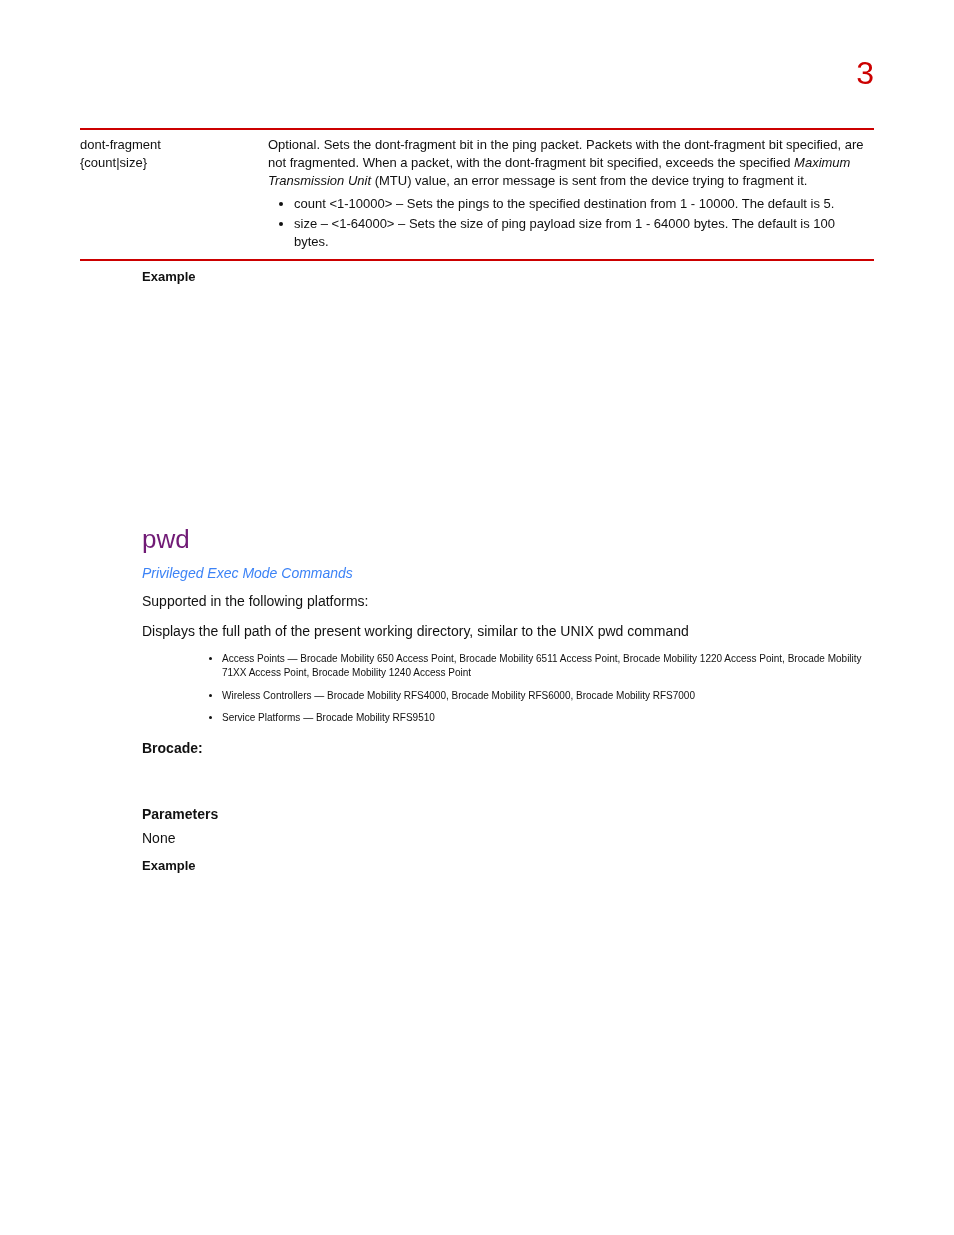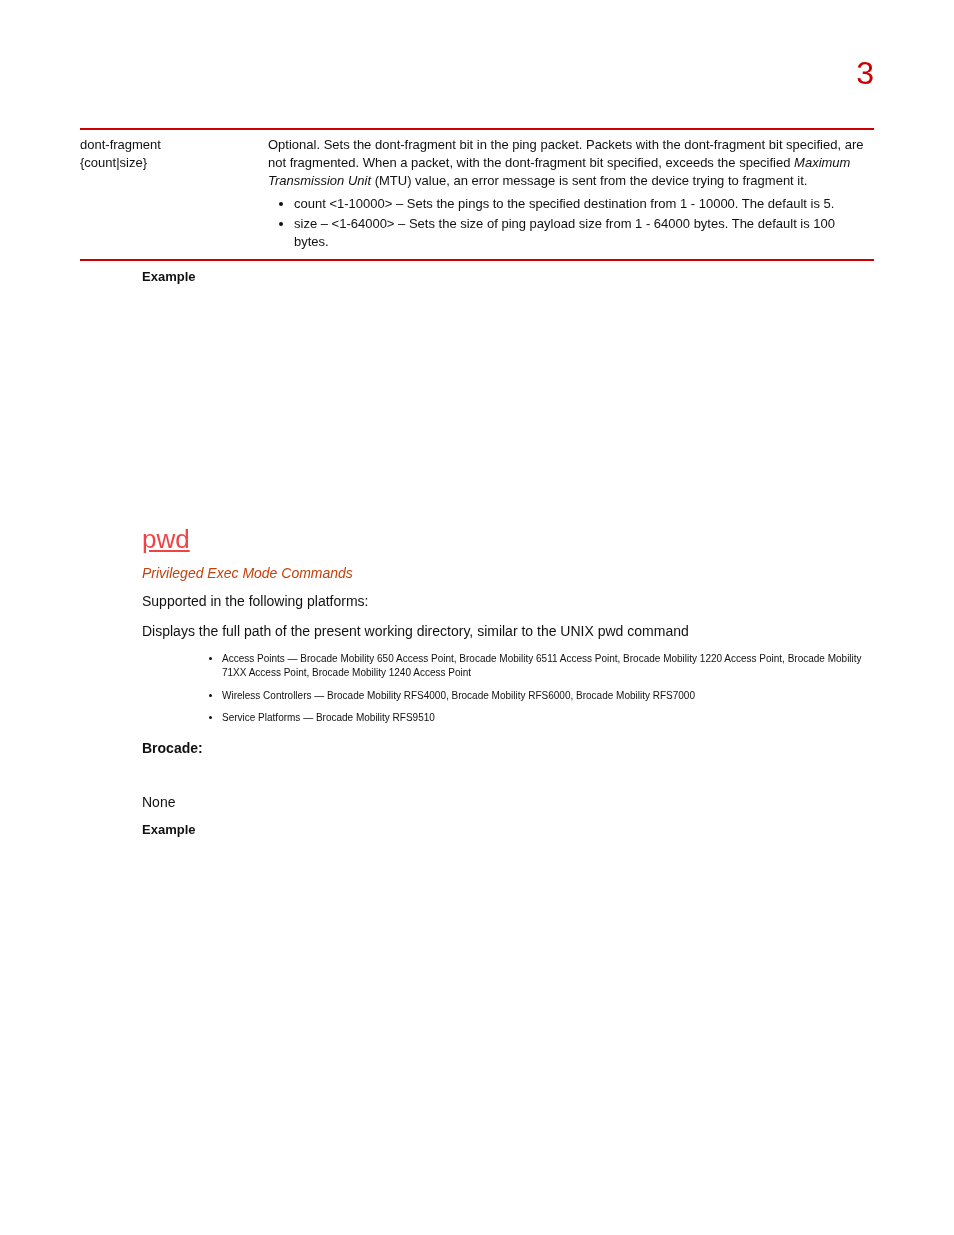--- a/index.html
+++ b/index.html
@@ -49,25 +49,24 @@
   }
   .exlabel {
     font-weight: bold;
     font-size: 13px;
     margin-top: 6px;
   }
   h2.cmd {
     font-size: 26px;
     font-weight: 500;
     margin: 240px 0 10px 0;
-    color: #ef4444;
-    text-decoration: underline;
+    color: #701a75;
   }
   .xref {
-    color: #c2410c;
+    color: #3b82f6;
     font-style: italic;
     font-size: 14px;
     margin-bottom: 10px;
   }
   .body {
     font-size: 14px;
     line-height: 1.45;
     margin-bottom: 10px;
   }
   ul.plat {
@@ -118,17 +117,18 @@
     <div class="xref">Privileged Exec Mode Commands</div>
     <div class="body">Supported in the following platforms:</div>
     <div class="body">Displays the full path of the present working directory, similar to the UNIX pwd command</div>
     <ul class="plat">
       <li>Access Points — Brocade Mobility 650 Access Point, Brocade Mobility 6511 Access Point, Brocade Mobility 1220 Access Point, Brocade Mobility 71XX Access Point, Brocade Mobility 1240 Access Point</li>
       <li>Wireless Controllers — Brocade Mobility RFS4000, Brocade Mobility RFS6000, Brocade Mobility RFS7000</li>
       <li>Service Platforms — Brocade Mobility RFS9510</li>
     </ul>
     <div class="subhead">Brocade:</div>
     <div style="height:30px"></div>
+    <div class="subhead">Parameters</div>
     <div class="body">None</div>
     <div class="exlabel">Example</div>
   </div>
 
 </div>
 
 </body></html>

